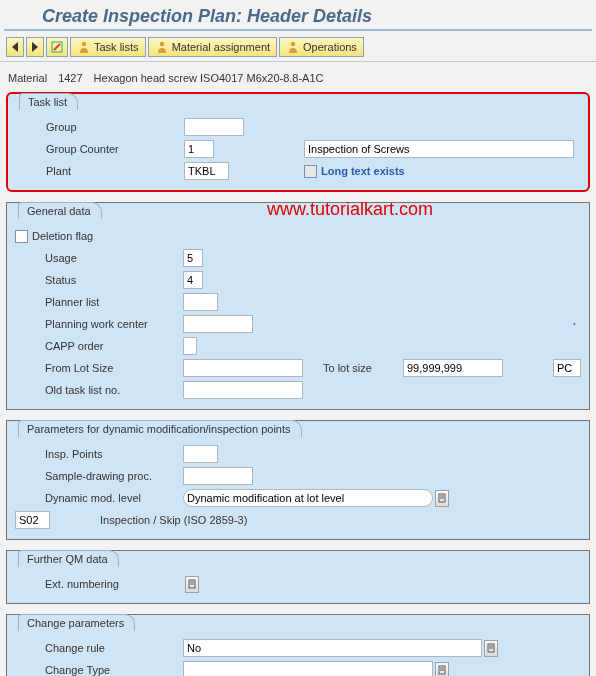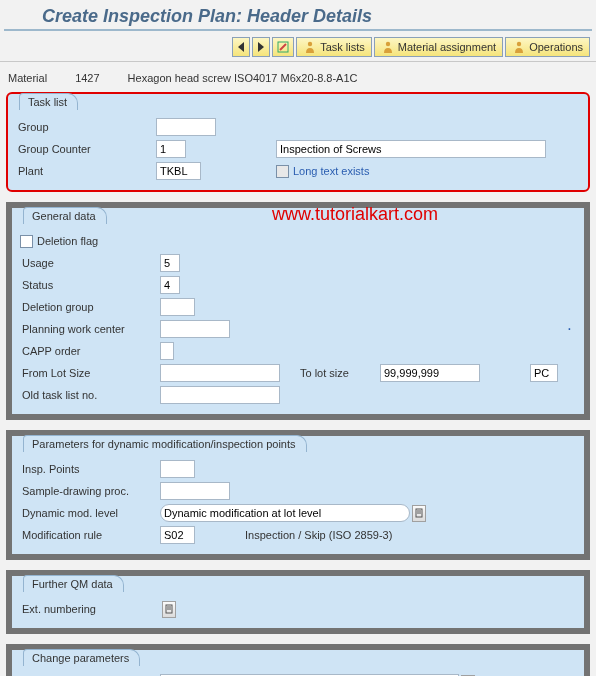--- a/index.html
+++ b/index.html
@@ -1,34 +1,34 @@
 <!DOCTYPE html>
 <html><head>
 <meta charset="utf-8">
 <style>
   * { box-sizing: border-box; font-family: Arial, sans-serif; }
   body { margin: 0; background: #f2f2f2; font-size: 11px; color: #333; }
   .page { width: 596px; background: #f2f2f2; }
   .title-bar { padding: 6px 8px 2px 8px; font-size: 18px; font-weight: bold; color: #4a6a8a; font-style: italic; margin-left: 34px; }
   .title-underline { height: 2px; background: #9db8cc; margin: 0 4px 4px 4px; }
-  .toolbar { display: flex; align-items: center; padding: 2px 6px; gap: 2px; justify-content: flex-end; }
+  .toolbar { display: flex; align-items: center; padding: 2px 6px; gap: 2px; }
   .tbtn { display: inline-flex; align-items: center; padding: 2px 6px; height: 20px; border: 1px solid #8aa0b8; background: linear-gradient(#fdf6c4, #f5e47b); cursor: pointer; font-size: 11px; color: #333; }
   .tbtn.icon-only { padding: 2px 4px; }
   .tbtn .ico { display:inline-flex; width:14px; height:14px; margin-right:3px; align-items:center; justify-content:center; }
   .toolbar-underline { height:1px; background:#c8c8c8; margin:2px 0 10px 0; }
-  .mat-line { padding: 0 8px 6px 8px; display:flex; gap: 28px; align-items:center; }
-  .section { margin: 2px 6px 10px 6px; border: 6px solid #737373; background: #cfe4f5; position: relative; }
+  .mat-line { padding: 0 8px 6px 8px; display:flex; gap: 11px; align-items:center; }
+  .section { margin: 2px 6px 10px 6px; border: 1px solid #737373; background: #cfe4f5; position: relative; }
   .section.hl { border: 2px solid #e00000; border-radius: 6px; }
   .tab { position: relative; top: 0; left: 11px; display:inline-block; padding: 2px 10px 2px 8px; background: #cfe4f5; border: 1px solid #94b4d0; border-bottom: none; border-radius: 4px 10px 0 0; font-size: 11px; margin-top:-1px; }
   .section-inner { padding: 6px 8px 8px 8px; }
   .row { display:flex; align-items:center; height: 22px; }
-  .lbl { width: 140px; padding-left:2px; }
+  .lbl { width: 140px; padding-left:2px;margin-left:28px; }
   .inp { height: 18px; border: 1px solid #a8b8c8; background: #fff; padding: 1px 3px; font-size: 11px; }
   .chk { width:13px; height:13px; border:1px solid #7a90a8; background:#fff; display:inline-block; vertical-align:middle; margin-right:4px; }
-  .blue-link { color: #2a5db0; }
+  .blue-link { color: #2a5db0; font-weight: bold; }
   .dd-ico { width:14px; height:17px; border:1px solid #a0a0a0; background:linear-gradient(#fafafa,#dcdcdc); display:inline-flex; align-items:center; justify-content:center; margin-left:2px; cursor:pointer; }
   .watermark { color:#e00000; font-size:18px; font-weight:normal; position:absolute; }
   svg { display:block; }
 </style>
 </head>
 <body>
 
 <div class="page">
   <div class="title-bar">Create Inspection Plan: Header Details</div>
   <div class="title-underline"></div>
@@ -126,21 +126,21 @@
       </div>
       <div class="row">
         <span class="lbl">Usage</span>
         <input class="inp" style="width: 20px;" value="5">
       </div>
       <div class="row">
         <span class="lbl">Status</span>
         <input class="inp" style="width: 20px;" value="4">
       </div>
       <div class="row">
-        <span class="lbl">Deletion group</span>
+        <span class="lbl">Planner list</span>
         <input class="inp" style="width: 35px;" value="">
       </div>
       <div class="row">
         <span class="lbl">Planning work center</span>
         <input class="inp" style="width: 70px;" value="">
         <span style="flex:1"></span>
         <span style="color:#2a5db0; font-size:16px; margin-right:4px;">·</span>
       </div>
       <div class="row">
         <span class="lbl">CAPP order</span>
@@ -178,21 +178,20 @@
         <input class="inp" style="width: 250px; border-radius: 9px;" value="Dynamic modification at lot level">
         <span class="dd-ico">
             <svg width="8" height="10">
               <rect x="1" y="1" width="6" height="8" fill="none" stroke="#555"></rect>
               <line x1="2" y1="3" x2="6" y2="3" stroke="#555"></line>
               <line x1="2" y1="5" x2="6" y2="5" stroke="#555"></line>
             </svg>
           </span>
       </div>
       <div class="row">
-        <span class="lbl">Modification rule</span>
         <input class="inp" style="width: 35px;" value="S02">
         <span style="width:50px"></span>
         <span>Inspection / Skip (ISO 2859-3)</span>
       </div>
     </div>
   </div>
 
   <div class="section">
     <span class="tab">Further QM data</span>
     <div class="section-inner">

